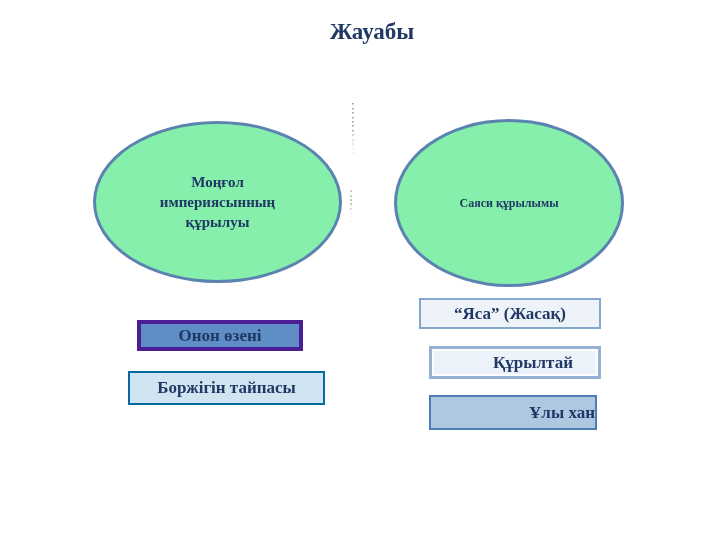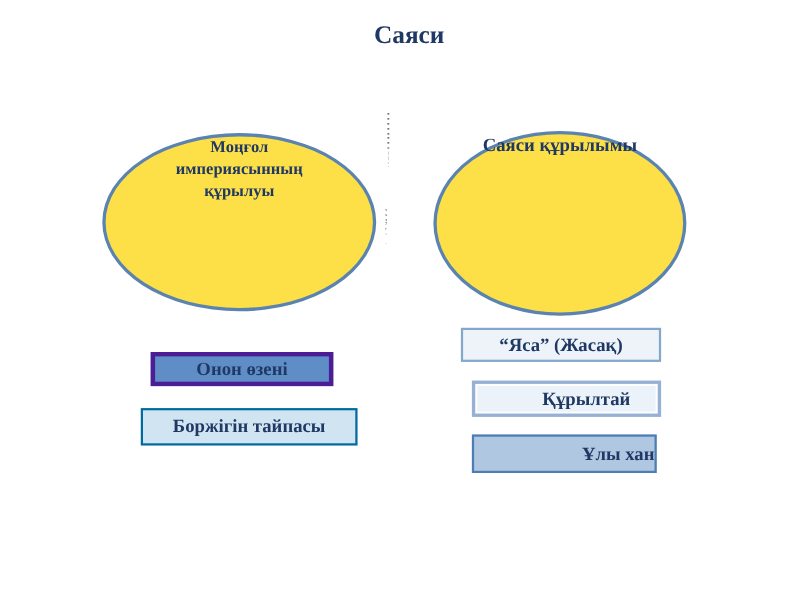--- a/index.html
+++ b/index.html
@@ -23,31 +23,32 @@
     font-size: 23px;
     line-height: 28px;
     color: #1F3864;
   }
   
   .ellipse {
     position: absolute;
     box-sizing: border-box;
     border: 3px solid #5B83B0;
     border-radius: 50%;
-    background: #fde047;
+    background: #86efac;
     display: flex;
+    align-items: center;
     justify-content: center;
     text-align: center;
     font-weight: bold;
     font-size: 15px;
     line-height: 20px;
     white-space: pre-line;
   }
   .ellipse-left  { left: 93px;  top: 121px; width: 249px; height: 162px; }
-  .ellipse-right { left: 394px; top: 119px; width: 230px; height: 168px; font-size: 17px; font-family: Liberation Serif, serif; }
+  .ellipse-right { left: 394px; top: 119px; width: 230px; height: 168px; font-size: 12px; font-family: Liberation Serif, serif; }
   
   .tinycol {
     position: absolute;
     width: 12px;
     color: #4a4a52;
     font-family: "DejaVu Sans Mono", monospace;
   }
   .tinycol .inner {
     display: inline-block;
     font-size: 6px;
@@ -81,21 +82,21 @@
                    box-shadow: inset 0 0 0 2px #FDFDFE; padding-left: 36px; }
   .box-ulykhan   { left: 429px; top: 395px; width: 168px; height: 35px;
                    background: #AFC7E1; border: 2px solid #4E7DB5; justify-content: flex-end; }
 </style>
 </head>
 <body>
 
 <div class="slide">
 
   <div class="title-block">
-    <div>Саяси</div>
+    <div>Жауабы</div>
   </div>
 
   <div class="ellipse ellipse-left">
     <span>Моңғол
 империясынның
 құрылуы</span>
   </div>
 
   <div class="ellipse ellipse-right">
     <span>Саяси құрылымы</span>

